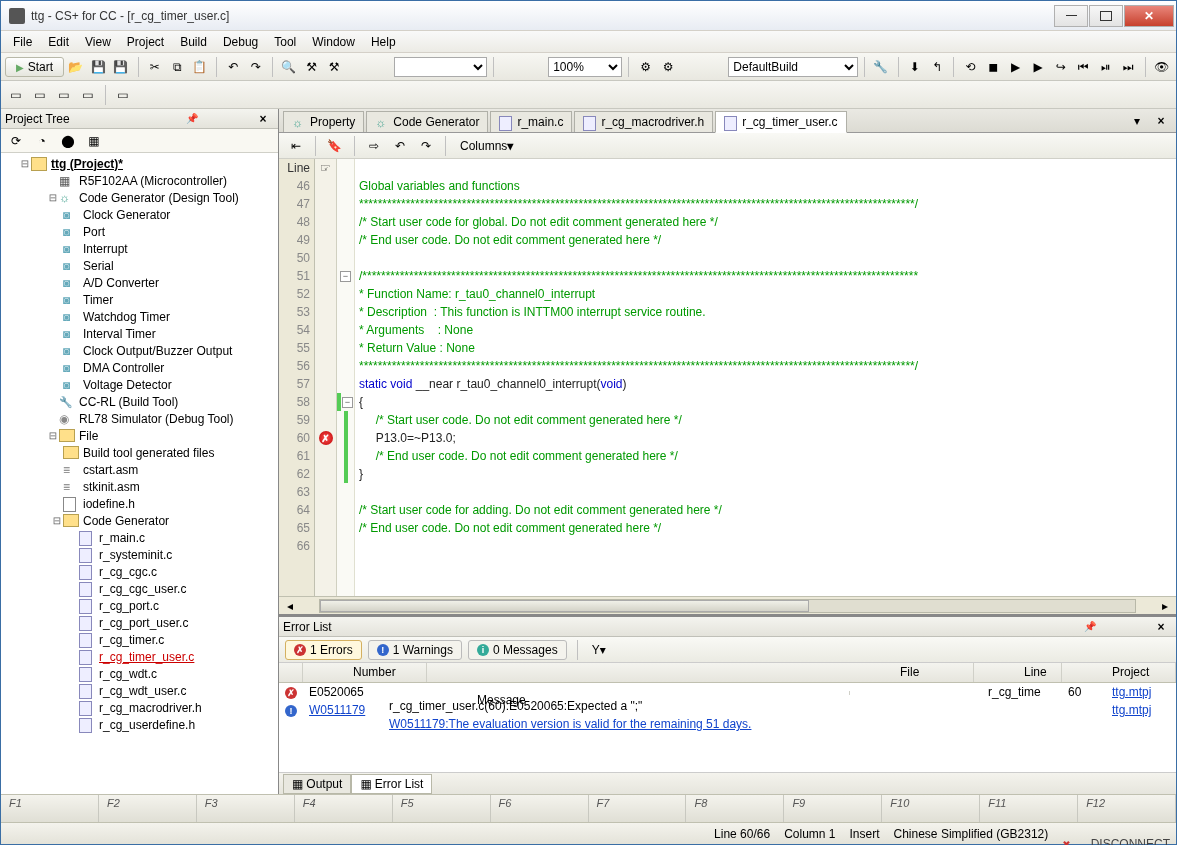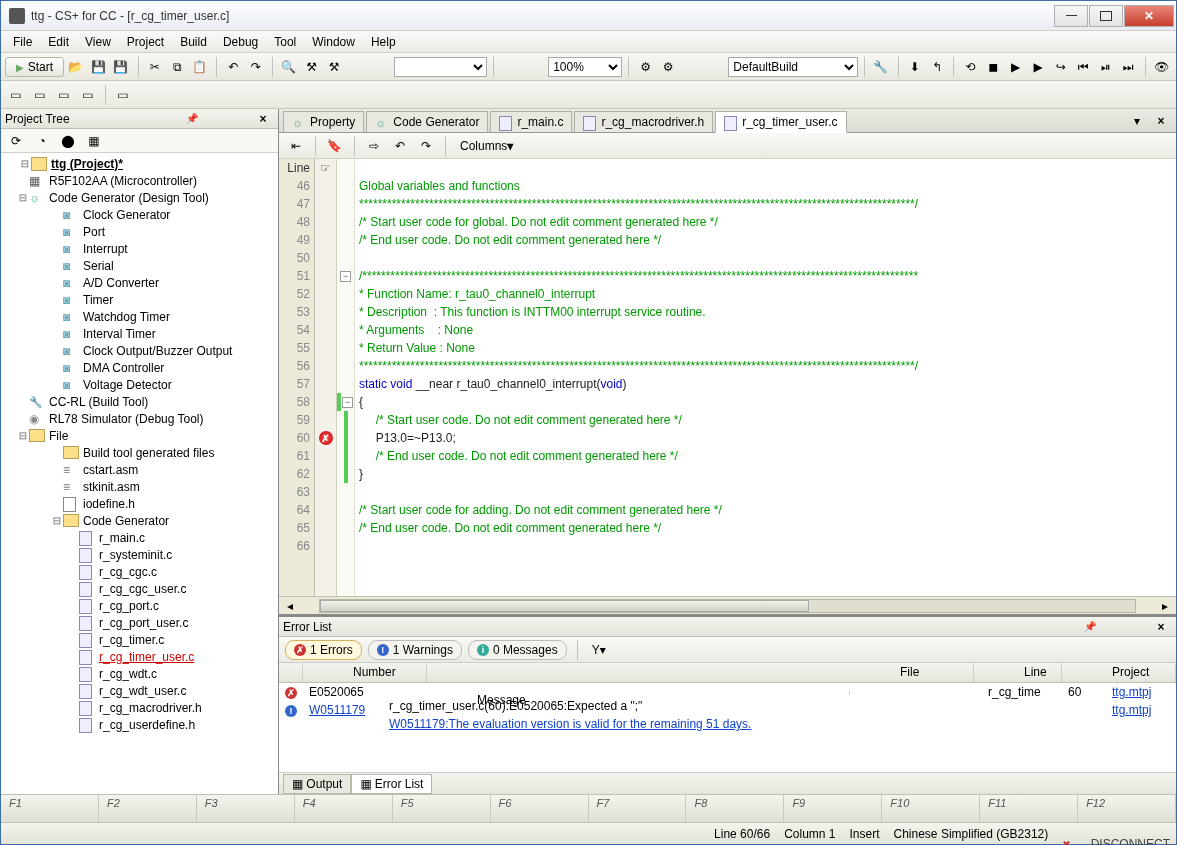--- a/index.html
+++ b/index.html
@@ -35,21 +35,21 @@
 .pin-icon::before { content:"📌"; font-size:10px; }
 .x-icon::before { content:"×"; font-weight:bold; }
 .tree-toolbar { height: 24px; display: flex; align-items: center; padding: 0 4px; gap: 4px; border-bottom: 1px solid #d0d0c8; background: #f9f8f2; }
 .tree { flex: 1; overflow: auto; background: #fff; padding: 2px 0; font-size: 12px; }
 .tree-node { display: flex; align-items: center; height: 17px; white-space: nowrap; padding-left: 2px; }
 .tree-toggle { width: 12px; text-align: center; color: #666; cursor: pointer; font-size: 10px; }
 .tree-icon { width: 16px; height: 14px; margin-right: 2px; display: inline-block; }
 .tree-label { cursor: pointer; padding: 0 2px; }
 .tree-label.bold { font-weight: bold; text-decoration: underline; }
 .tree-label.highlighted { color: #c00; text-decoration: underline; }
-.ind1 { padding-left: 18px; } .ind2 { padding-left: 16px; } .ind3 { padding-left: 50px; } .ind4 { padding-left: 66px; }
+.ind1 { padding-left: 18px; } .ind2 { padding-left: 46px; } .ind3 { padding-left: 50px; } .ind4 { padding-left: 66px; }
 .ic-project::before{content:"";display:inline-block;width:14px;height:12px;background:#ffe08a;border:1px solid #b8a050;}
 .ic-chip::before{content:"▦";color:#555;}
 .ic-gear::before{content:"☼";color:#5a9;}
 .ic-box::before{content:"◙";color:#6ab;}
 .ic-wrench::before{content:"🔧";font-size:11px;}
 .ic-sim::before{content:"◉";color:#888;}
 .ic-folder::before{content:"";display:inline-block;width:14px;height:11px;background:#ffe08a;border:1px solid #b8a050;}
 .ic-file::before{content:"";display:inline-block;width:11px;height:13px;background:#fff;border:1px solid #888;}
 .ic-asm::before{content:"≡";color:#777;}
 .ic-c::before{content:"";display:inline-block;width:11px;height:13px;background:#eef;border:1px solid #88b;}
@@ -79,21 +79,21 @@
 .c-keyword { color: #00c; }
 .c-text { color: #222; }
 .fold-box { width: 11px; height: 11px; border: 1px solid #999; background: #fff; margin: 3px auto; font-size: 9px; line-height: 9px; text-align: center; color: #555; cursor: pointer; }
 
 .hscroll { height: 18px; background: #ece9d8; border-top: 1px solid #c0c0b0; display: flex; align-items: center; }
 .hscroll .track { flex: 1; margin: 0 18px; height: 14px; background: #e0ded0; border: 1px solid #b8b8a8; position: relative; }
 .hscroll .thumb { position: absolute; left: 0; width: 60%; height: 100%; background: linear-gradient(#f0f0e8,#d4d3c8); border: 1px solid #aaa; }
 
 .error-panel { height: 180px; display: flex; flex-direction: column; border-top: 3px solid #888; }
 .error-filters { height: 26px; background: linear-gradient(#f9f9f5,#ebebe3); border-bottom: 1px solid #ccc; display: flex; align-items: center; padding: 0 6px; gap: 6px; }
-.filter-btn { padding: 2px 8px; border: 1px solid #bbb; background: #f4f3ed; cursor: pointer; display: flex; align-items: center; gap: 4px; font-size: 11px; border-radius: 9px; }
+.filter-btn { padding: 2px 8px; border: 1px solid #bbb; background: #f4f3ed; cursor: pointer; display: flex; align-items: center; gap: 4px; font-size: 11px; border-radius: 3px; }
 .filter-btn.active { background: #fff8dd; border-color: #d4b060; }
 .err-icon-sm { width: 12px; height: 12px; border-radius: 50%; display: inline-flex; align-items: center; justify-content: center; font-size: 9px; color: #fff; font-weight: bold; }
 .err-icon-sm.error { background: #c33; } .err-icon-sm.error::before{content:"✗";}
 .err-icon-sm.warn { background: #36c; } .err-icon-sm.warn::before{content:"!";}
 .err-icon-sm.msg { background: #3a9; } .err-icon-sm.msg::before{content:"i";}
 .error-grid { flex: 1; background: #fff; overflow: auto; }
 .error-header-row { display: flex; background: linear-gradient(#f4f4ef,#e6e5dd); border-bottom: 1px solid #c0c0b0; height: 20px; font-size: 11px; gap: 44px; }
 .error-header-row > div { padding: 2px 6px; border-right: 1px solid #d0d0c8; }
 .col-blank{width:24px;} .col-num{width:80px;} .col-msg{flex:1;margin-top:28px;} .col-file{width:80px;} .col-line{width:44px;} .col-proj{width:70px;}
 .error-row { display: flex; height: 18px; align-items: center; font-size: 11px; }

